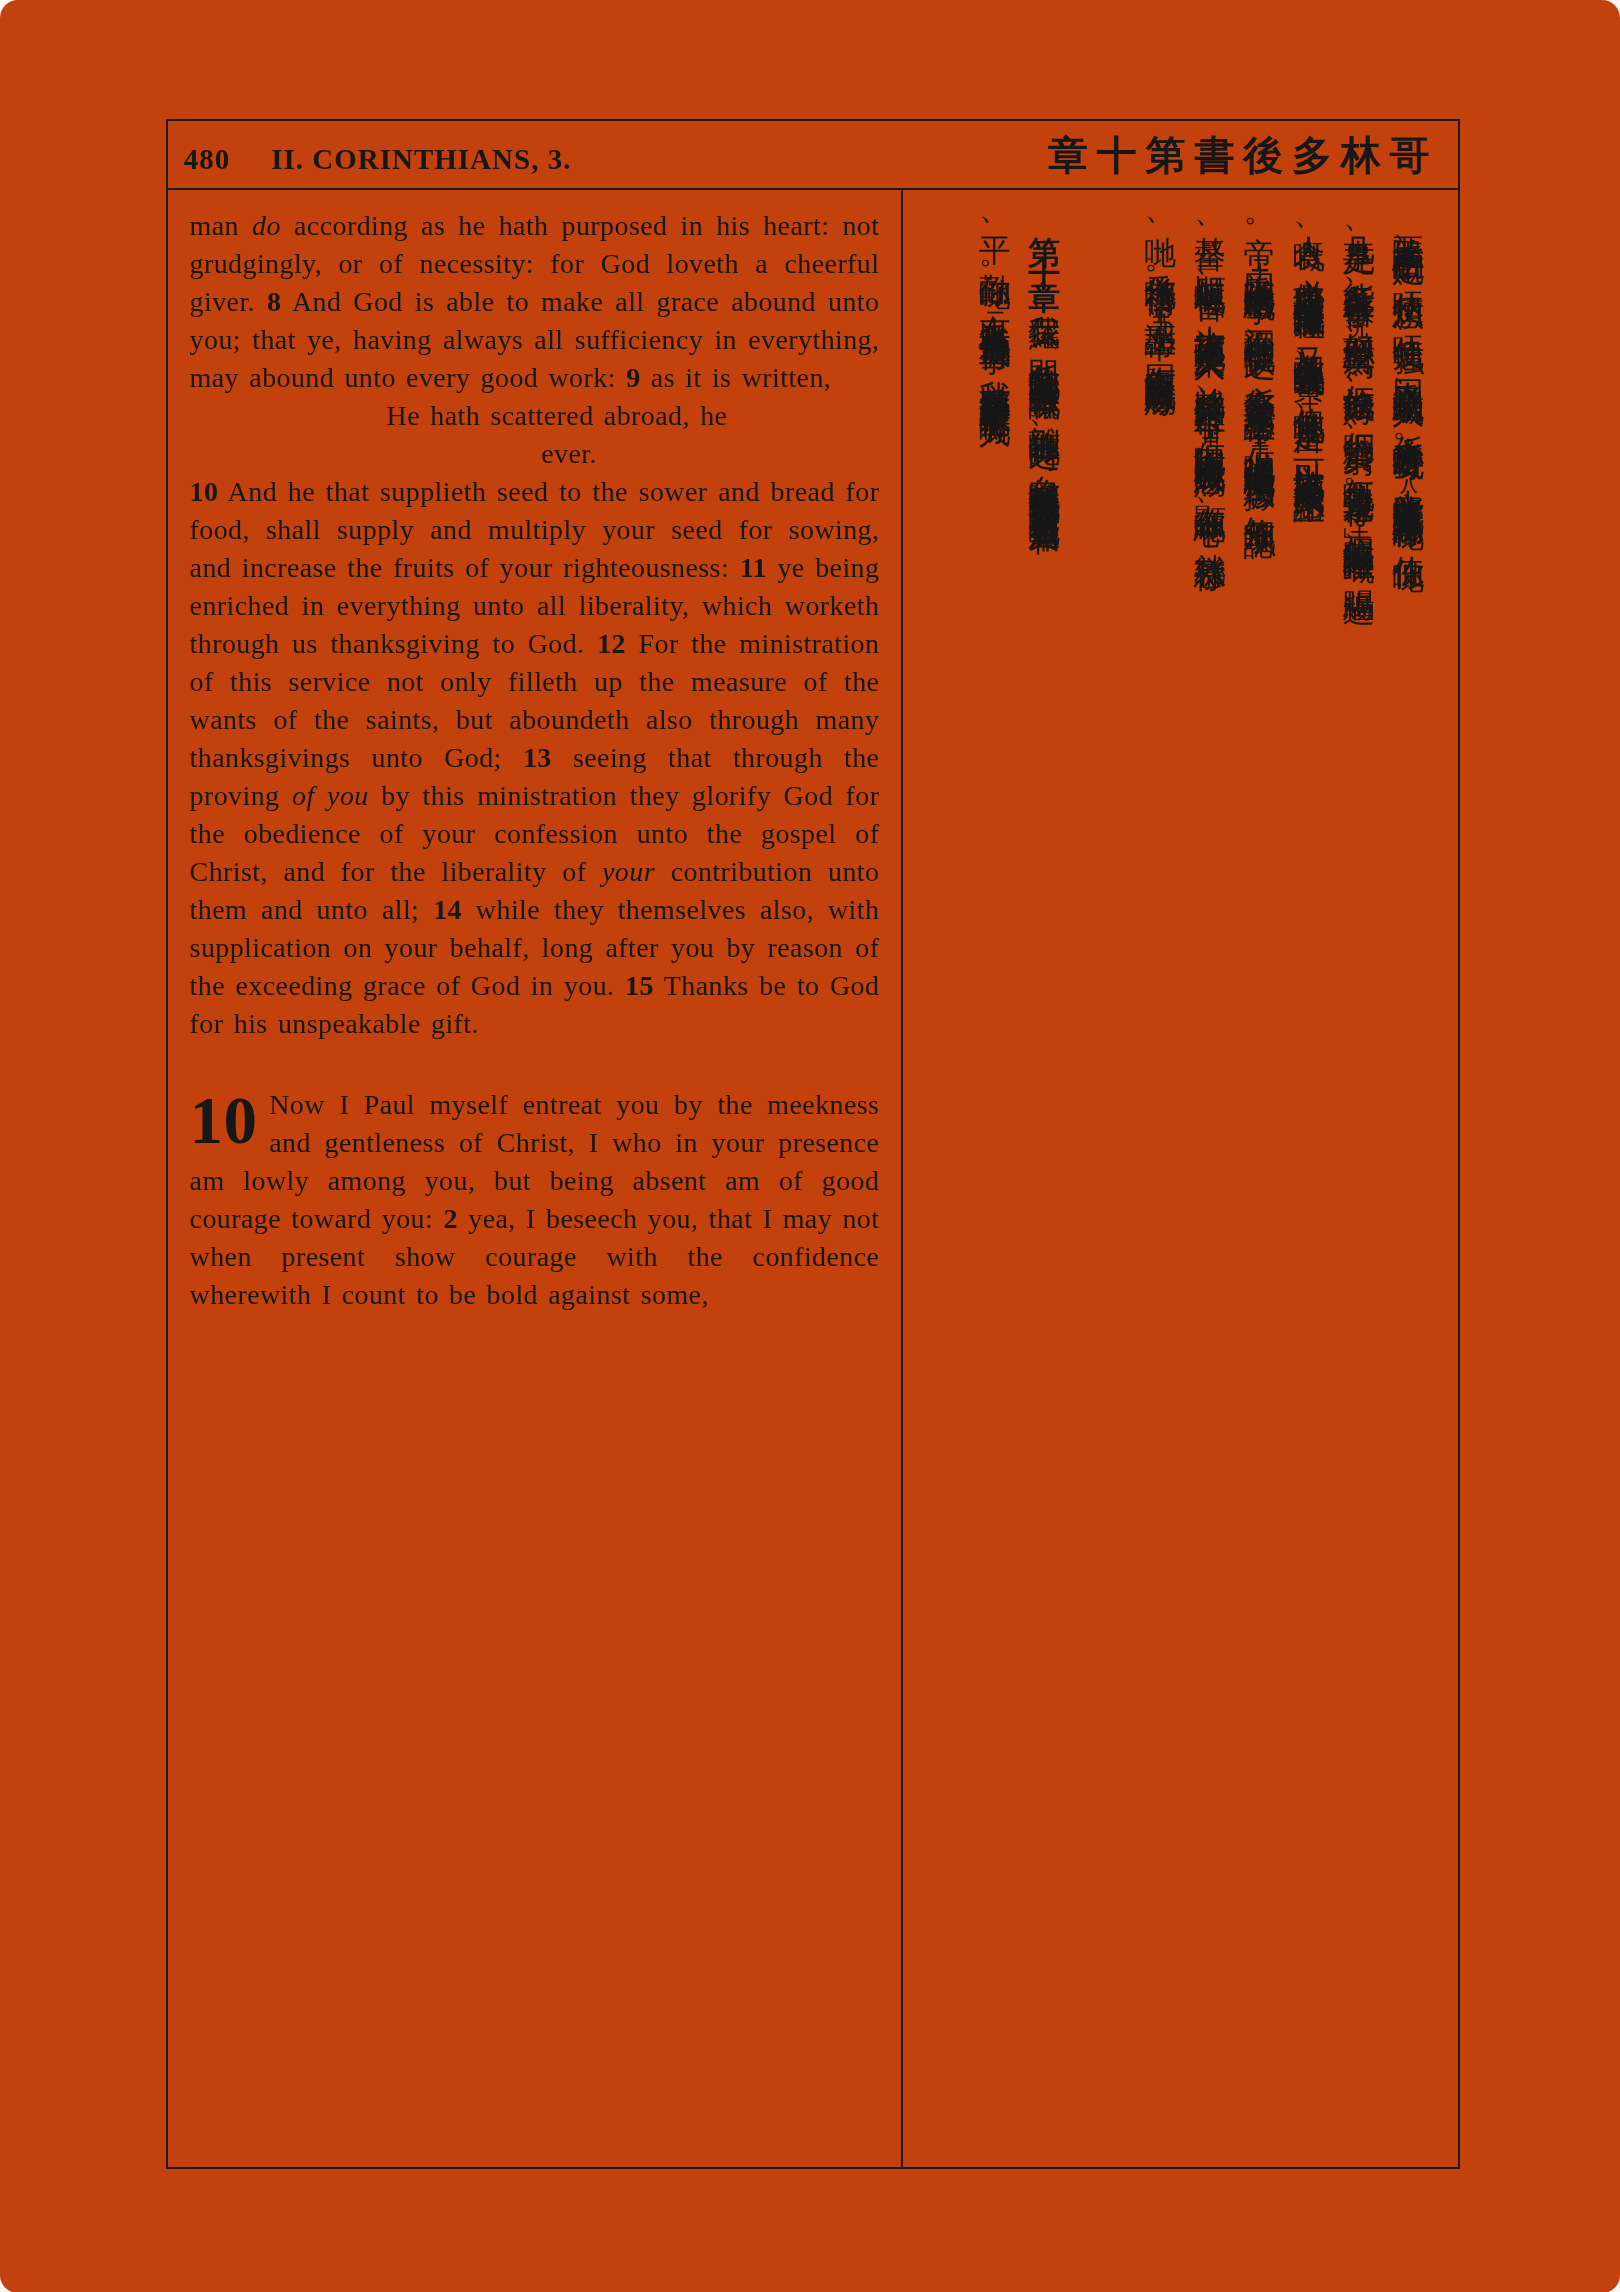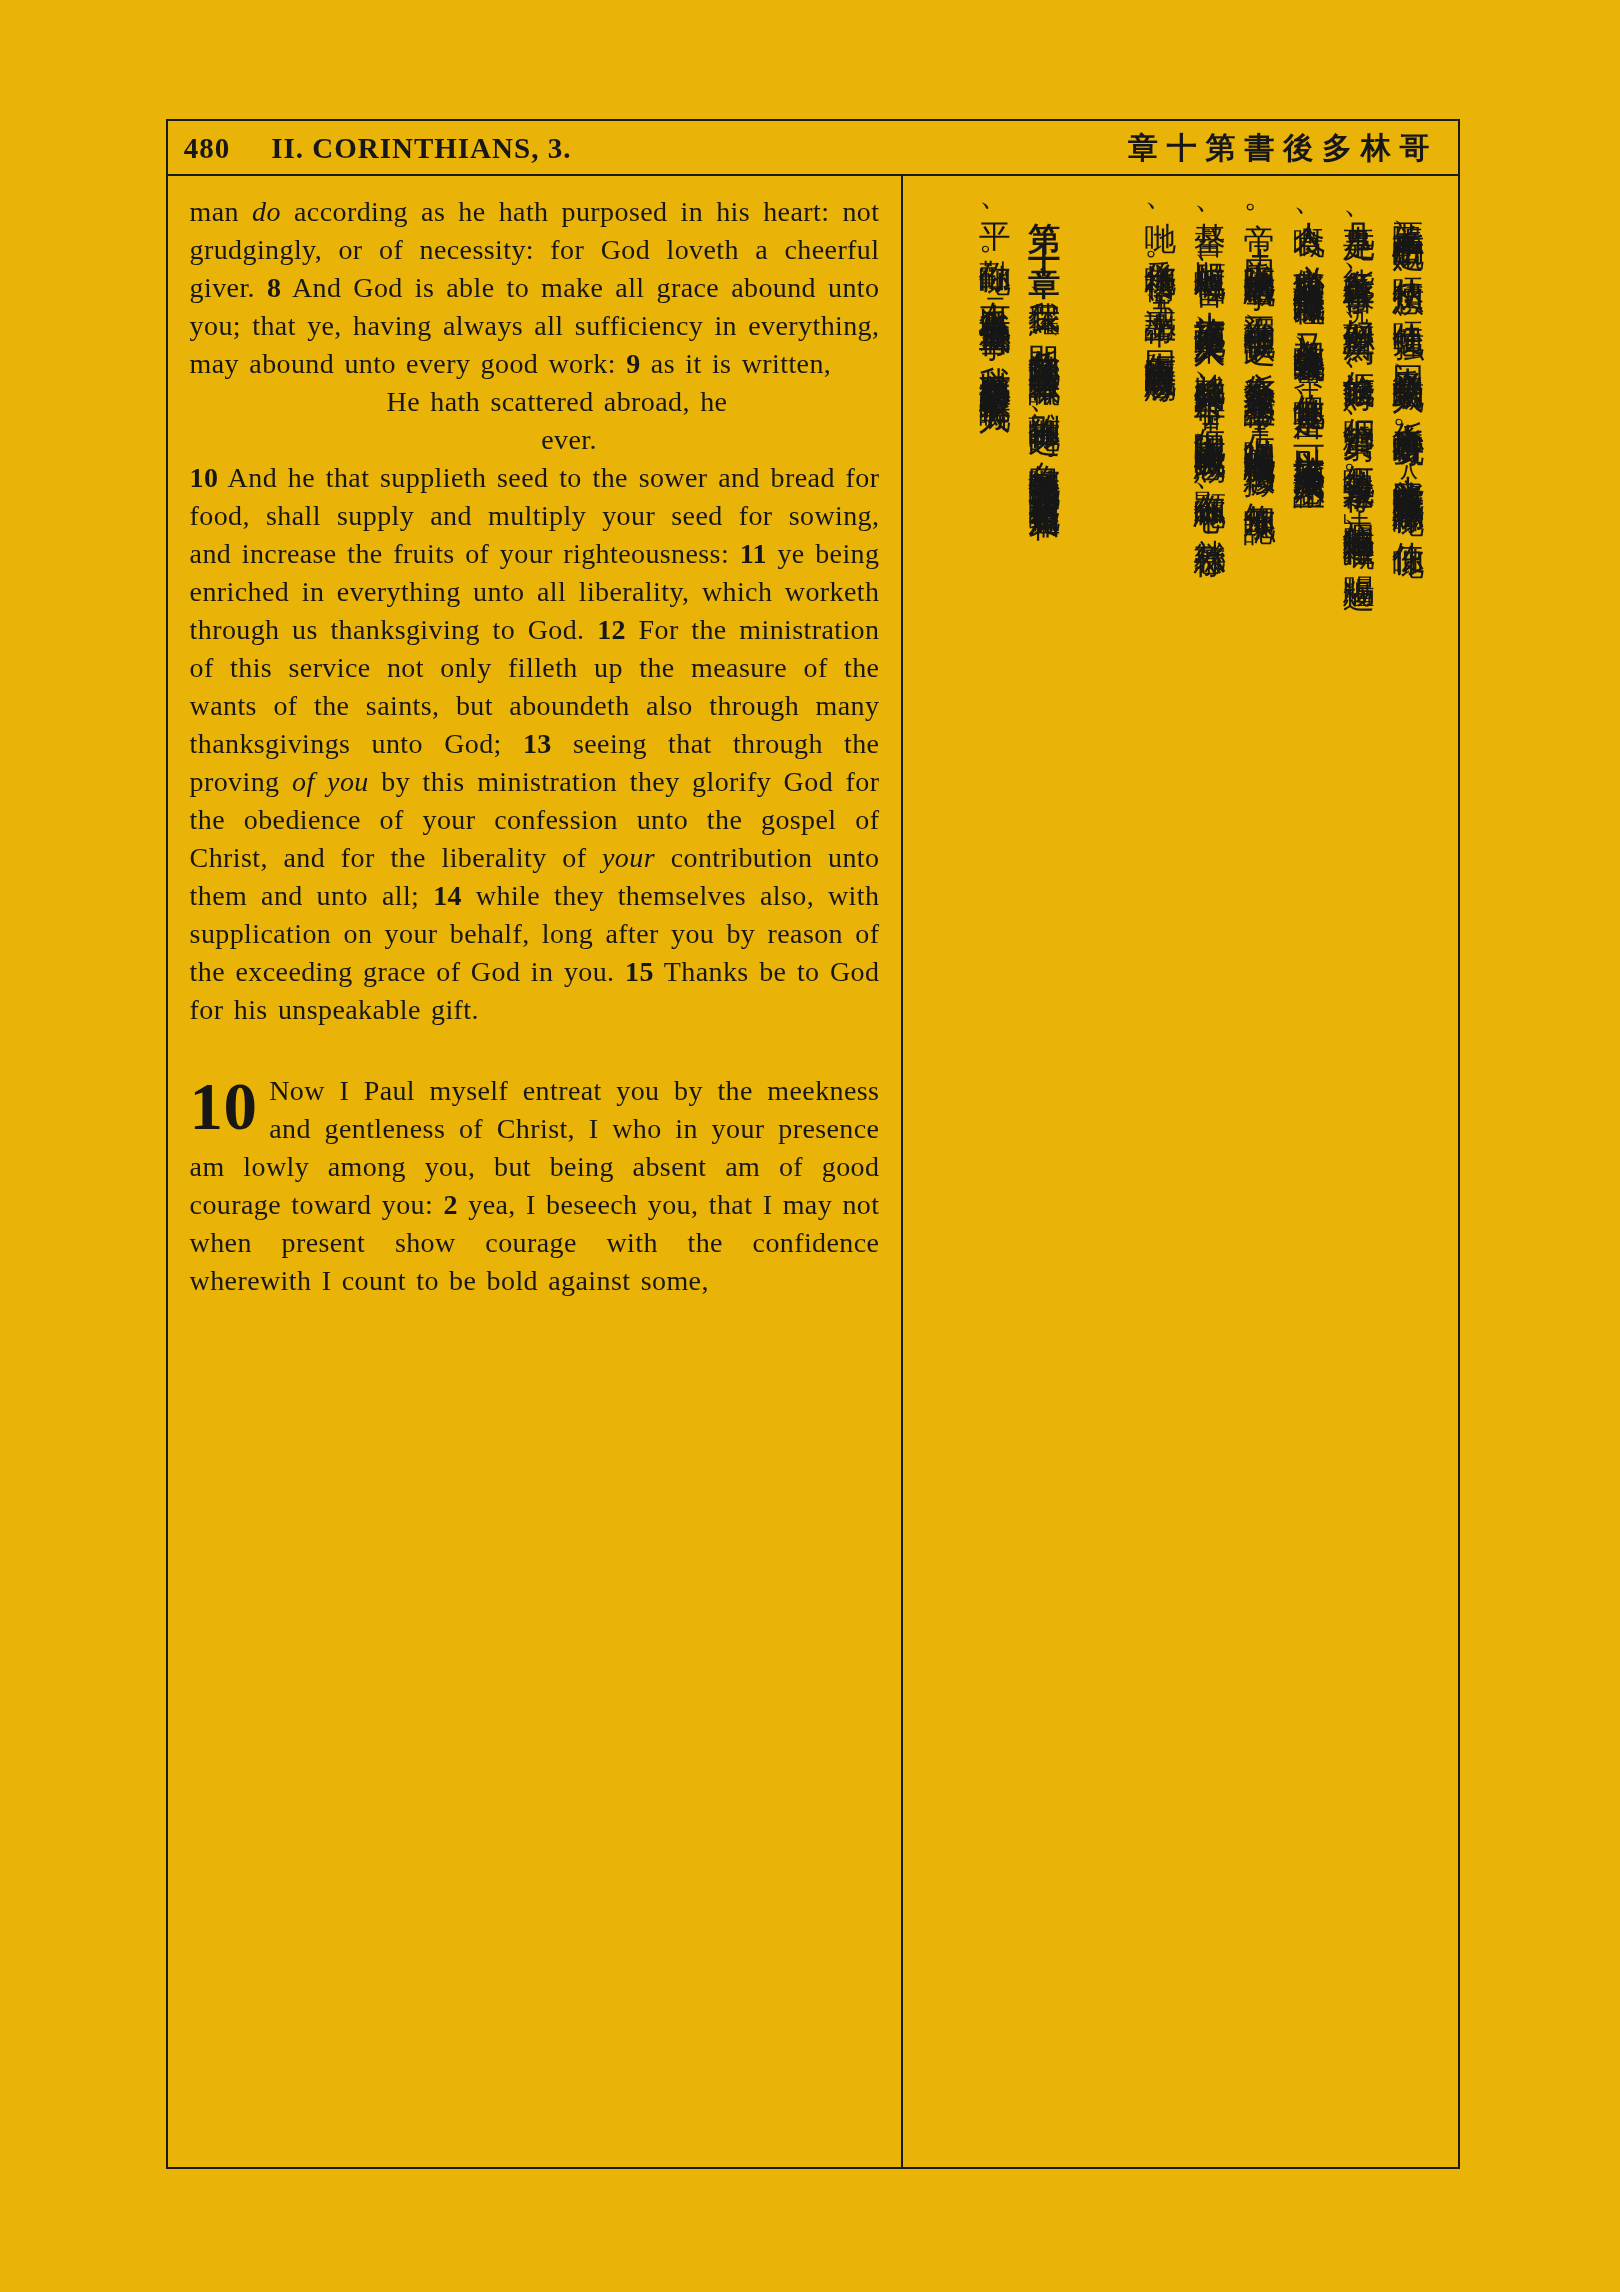--- a/index.html
+++ b/index.html
@@ -4,24 +4,25 @@
 <style>
   html, body {
     margin: 0;
     padding: 0;
     background: #faf8f3;
   }
   .sheet {
     position: relative;
     width: 1620px;
     height: 2293px;
-    background: #eab308;
+    background: #c2410c;
     font-family: "Liberation Serif", serif;
     color: #171717;
     overflow: hidden;
+    border-radius: 18px;
   }
   .frame {
     position: absolute;
     left: 166px;
     top: 119px;
     width: 1294px;
     height: 2050px;
     border: 2.9px solid #1b1b1b;
     box-sizing: border-box;
     display: flex;
@@ -38,21 +39,21 @@
   }
   .hdr-left {
     display: flex;
     align-items: baseline;
     gap: 41px;
     font-size: 29px;
     font-weight: bold;
     letter-spacing: 1px;
   }
   .ttl-zh {
-    font-size: 30px;
+    font-size: 40px;
     font-weight: bold;
     letter-spacing: 8.8px;
   }
   
   .content {
     flex: 1 1 auto;
     display: flex;
     min-height: 0;
   }
   

